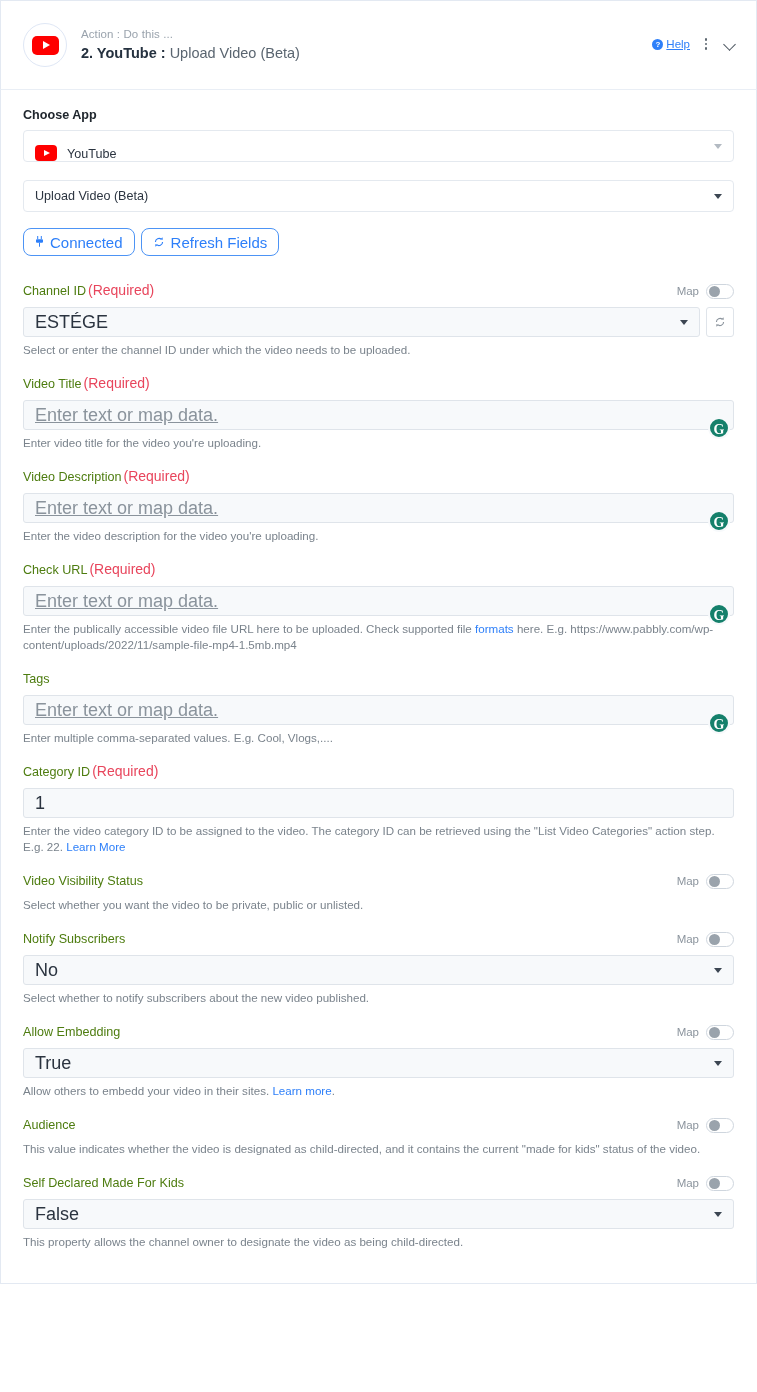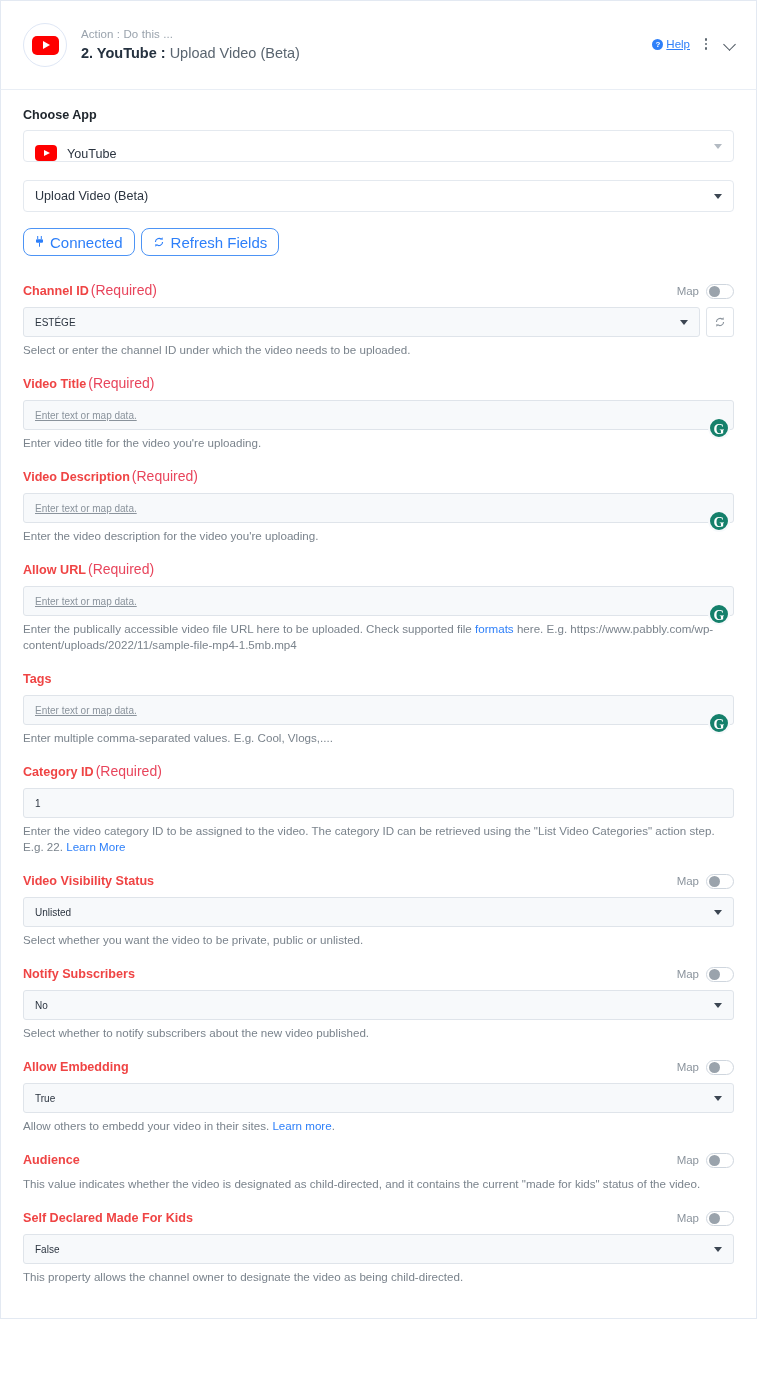--- a/index.html
+++ b/index.html
@@ -132,22 +132,22 @@
     border-right: 1px solid #e3e9f2;
     border-bottom: 1px solid #e3e9f2;
     background: #fff;
     padding: 18px 22px 16px 22px;
   }
 
   .field { margin-bottom: 0; }
 
   .flabel {
     font-size: 12.6px;
-    font-weight: bold;
-    color: #ef4444;
+    font-weight: normal;
+    color: #4d7c0f;
     line-height: 17px;
     display: inline;
   }
   .req {
     font-size: 14px;
     color: #e8455c;
     font-weight: normal;
     margin-left: 2px;
   }
   .label-row {
@@ -179,21 +179,21 @@
     left: 2px; top: 1px;
   }
 
   
   .control {
     width: 100%;
     height: 30px;
     border: 1px solid #dfe4ea;
     border-radius: 3px;
     background: #f7f9fb;
-    font-size: 10px;
+    font-size: 18px;
     color: #2b3440;
     padding: 0 28px 0 11px;
     display: flex;
     align-items: center;
     position: relative;
     font-family: "Liberation Sans", sans-serif;
   }
   .control.placeholder { color: #8a939c; text-decoration: underline; }
 
   .caret {
@@ -421,21 +421,21 @@
             <div class="control placeholder">
               <span>Enter text or map data.</span>
             </div>
             <span class="grammarly">G</span>
           </div>
           <div class="hint wide"><span>Enter the video description for the video you're uploading.</span></div>
         </div>
         <div class="field">
           <div class="label-row">
             <div class="label-left">
-              <span class="flabel">Allow URL</span>
+              <span class="flabel">Check URL</span>
               <span class="req">(Required)</span>
             </div>
           </div>
           <div class="input-shell">
             <div class="control placeholder">
               <span>Enter text or map data.</span>
             </div>
             <span class="grammarly">G</span>
           </div>
           <div class="hint wide"><span>Enter the publically accessible video file URL here to be uploaded. Check supported file </span><a>formats</a><span> here. E.g. https://www.pabbly.com/wp-content/uploads/2022/11/sample-file-mp4-1.5mb.mp4</span></div>
@@ -469,24 +469,20 @@
         <div class="field">
           <div class="label-row">
             <div class="label-left">
               <span class="flabel">Video Visibility Status</span>
             </div>
             <div class="map-wrap">
               <span class="map-text">Map</span>
               <span class="toggle"></span>
             </div>
           </div>
-          <div class="control">
-            <span>Unlisted</span>
-            <span class="caret"></span>
-          </div>
           <div class="hint wide"><span>Select whether you want the video to be private, public or unlisted.</span></div>
         </div>
         <div class="field">
           <div class="label-row">
             <div class="label-left">
               <span class="flabel">Notify Subscribers</span>
             </div>
             <div class="map-wrap">
               <span class="map-text">Map</span>
               <span class="toggle"></span>

